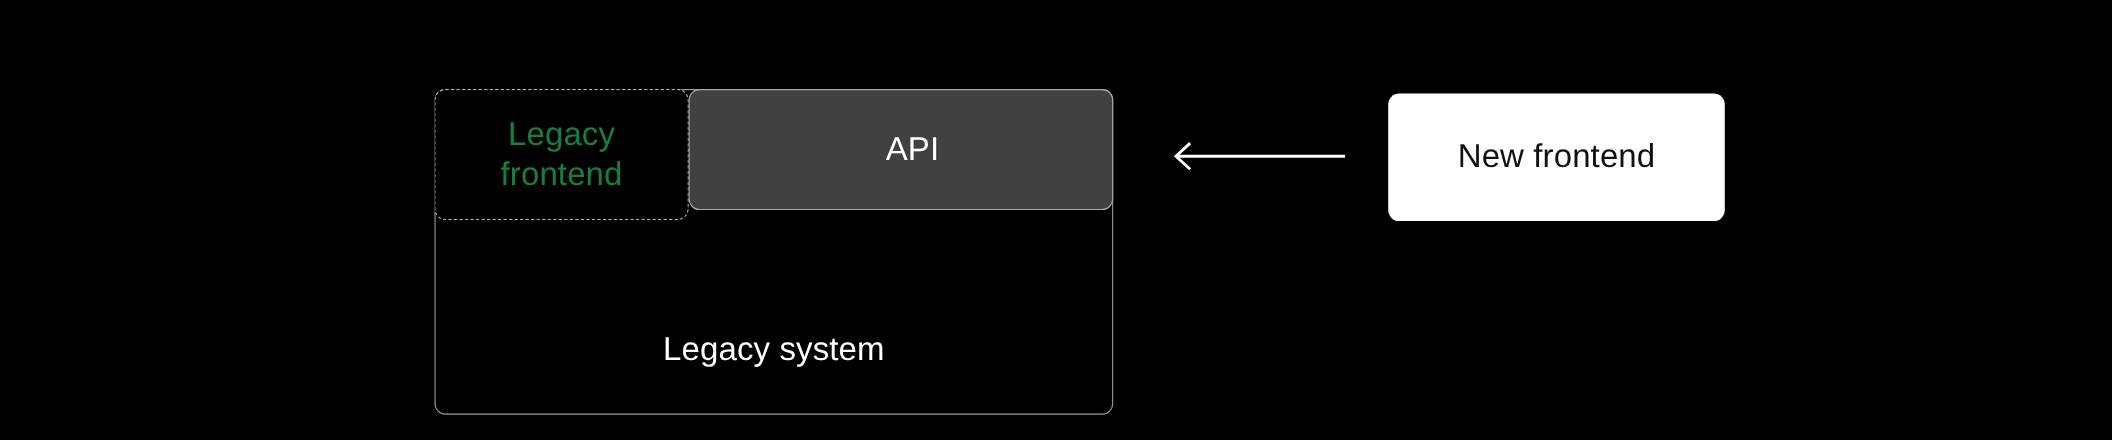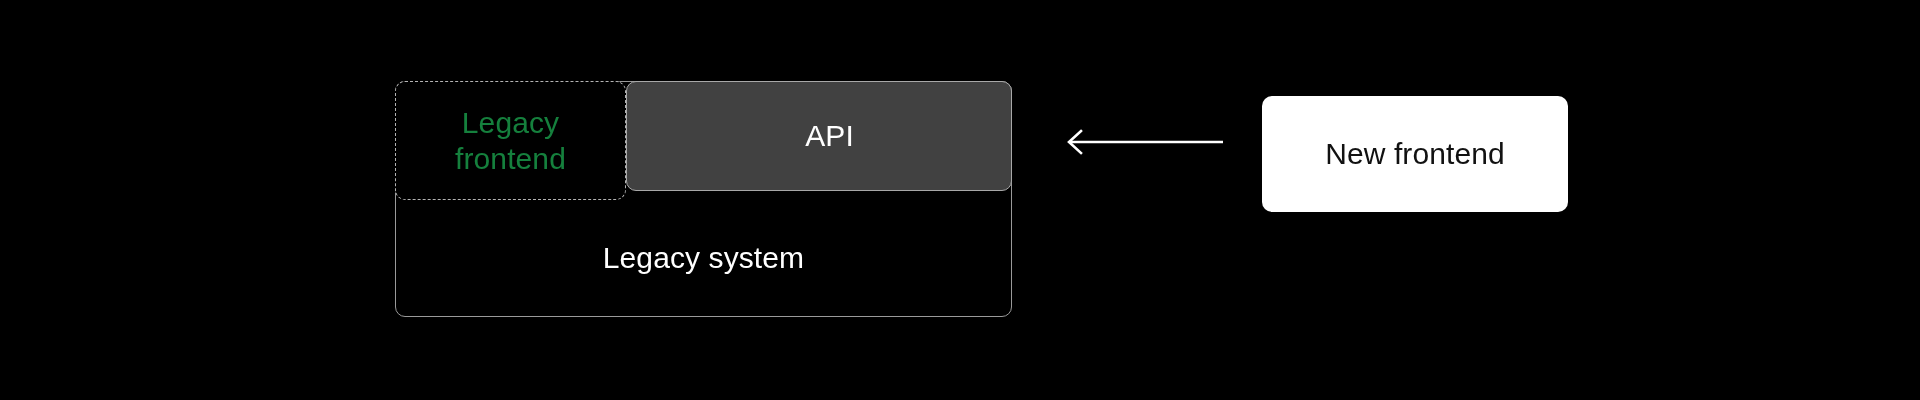--- a/index.html
+++ b/index.html
@@ -20,21 +20,21 @@
     height: 400px;
     background: #000000;
   }
 
   
   .legacy-system-box {
     position: absolute;
     left: 395px;
     top: 81px;
     width: 617px;
-    height: 236px;
+    height: 296px;
     box-sizing: border-box;
     border: 1.5px solid #9a9a9a;
     border-radius: 10px;
     background: #000000;
   }
   .legacy-system-label {
     position: absolute;
     left: 0;
     right: 0;
     bottom: 0;
@@ -103,21 +103,21 @@
     left: 1063px;
     top: 122px;
     width: 160px;
     height: 40px;
   }
 
   
   .new-frontend-box {
     position: absolute;
     left: 1262px;
-    top: 96px;
+    top: 85px;
     width: 306px;
     height: 116px;
     box-sizing: border-box;
     border-radius: 10px;
     background: #ffffff;
     display: flex;
     align-items: center;
     justify-content: center;
   }
   .new-frontend-label {

